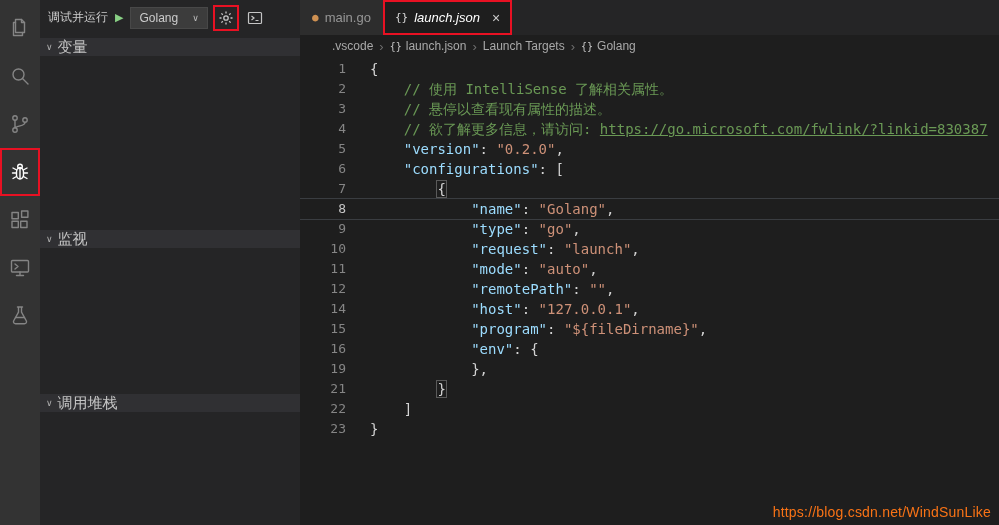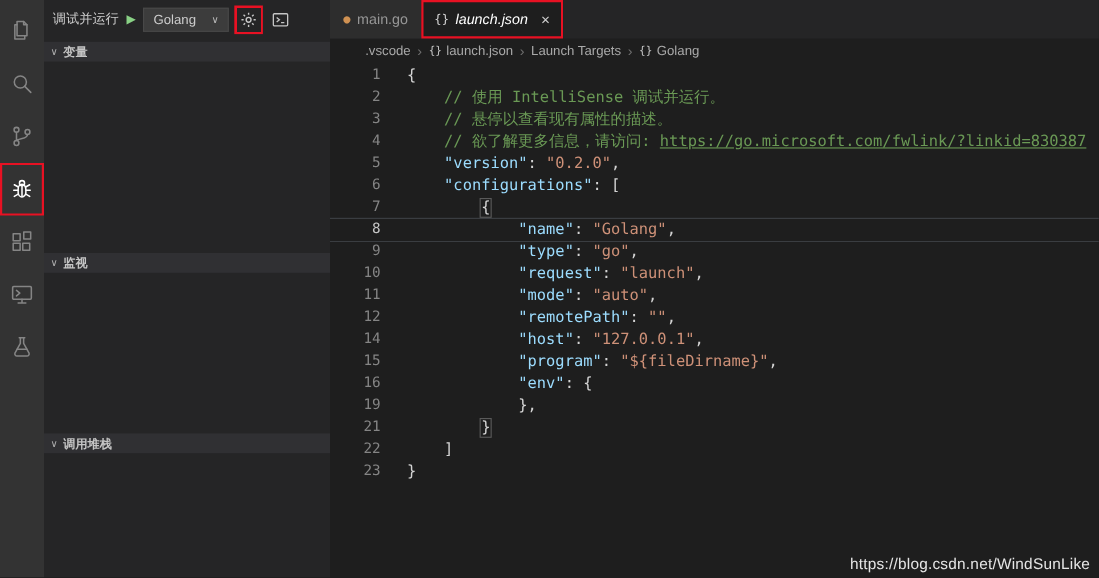--- a/index.html
+++ b/index.html
@@ -23,21 +23,21 @@
   .cfg { height:22px; background:#3c3c3c; border:1px solid #484848; color:#cccccc;
          font-size:12px; display:flex; align-items:center; gap:14px; padding:0 8px;
          cursor:pointer; }
   .cfg-chev { font-size:9px; color:#bbbbbb; }
   .iconbtn { color:#c5c5c5; display:flex; align-items:center; padding:3px; cursor:pointer; }
   .iconbtn.annotated { box-shadow: 0 0 0 2px var(--red); }
   .section-header { position:absolute; left:0; right:0; height:18px; background:#303033;
                     display:flex; align-items:center; gap:5px; padding-left:6px;
                     cursor:pointer; }
   .sec-chev { color:#b0b0b0; font-size:9px; }
-  .sec-label { color:#c5c5c5; font-size:11px; font-weight:bold; }
+  .sec-label { color:#c5c5c5; font-size:15px; font-weight:normal; }
 
   
   .editor { flex:1; min-width:0; display:flex; flex-direction:column;
             background:#1e1e1e; position:relative; }
   .tabbar { height:35px; background:#252526; display:flex; align-items:stretch; flex:none; }
   .tab { display:flex; align-items:center; gap:6px; padding:0 12px; font-size:13px;
          cursor:pointer; }
   .tab.inactive { background:#2d2d2d; color:#969696; }
   .tab.active { background:#1e1e1e; color:#ffffff; }
   .tab.active .tab-label { font-style:italic; }
@@ -59,21 +59,21 @@
   .current .ln { color:#c6c6c6; }
   .lc { padding-left:24px; white-space:pre; color:#d4d4d4; }
   .tok-pun { color:#d4d4d4; }
   .tok-key { color:var(--key); }
   .tok-str { color:var(--str); }
   .tok-num { color:var(--num); }
   .tok-cmt { color:var(--cmt); }
   .tok-lnk { color:var(--cmt); text-decoration:underline; }
   .tok-brk { color:#d4d4d4; outline:1px solid #5a5a5a; }
 
-  .watermark { position:absolute; right:8px; bottom:5px; color:#e5e5e5;
+  .watermark { position:absolute; right:8px; bottom:5px; color:#f97316;
                font-size:14px; letter-spacing:.2px; }
 </style>
 </head>
 <body>
 
 <div class="root">
 
   <nav class="activitybar" id="activitybar">
       <div class="ab-item">
         <svg viewBox="0 0 24 24" width="24" height="24" fill="none" stroke="currentColor" stroke-width="1.4" stroke-linejoin="round" stroke-linecap="round">
@@ -193,21 +193,21 @@
           <span>Golang</span>
         </span>
       </div>
     <div class="code" id="code">
         <div class="code-line">
           <span class="ln">1</span>
           <span class="lc"><span class="tok-pun">{</span></span>
         </div>
         <div class="code-line">
           <span class="ln">2</span>
-          <span class="lc"><span class="tok-cmt">    // 使用 IntelliSense 调试并运行。</span></span>
+          <span class="lc"><span class="tok-cmt">    // 使用 IntelliSense 了解相关属性。</span></span>
         </div>
         <div class="code-line">
           <span class="ln">3</span>
           <span class="lc"><span class="tok-cmt">    // 悬停以查看现有属性的描述。</span></span>
         </div>
         <div class="code-line">
           <span class="ln">4</span>
           <span class="lc"><span class="tok-cmt">    // 欲了解更多信息，请访问: </span><span class="tok-lnk">https://go.microsoft.com/fwlink/?linkid=830387</span></span>
         </div>
         <div class="code-line">

